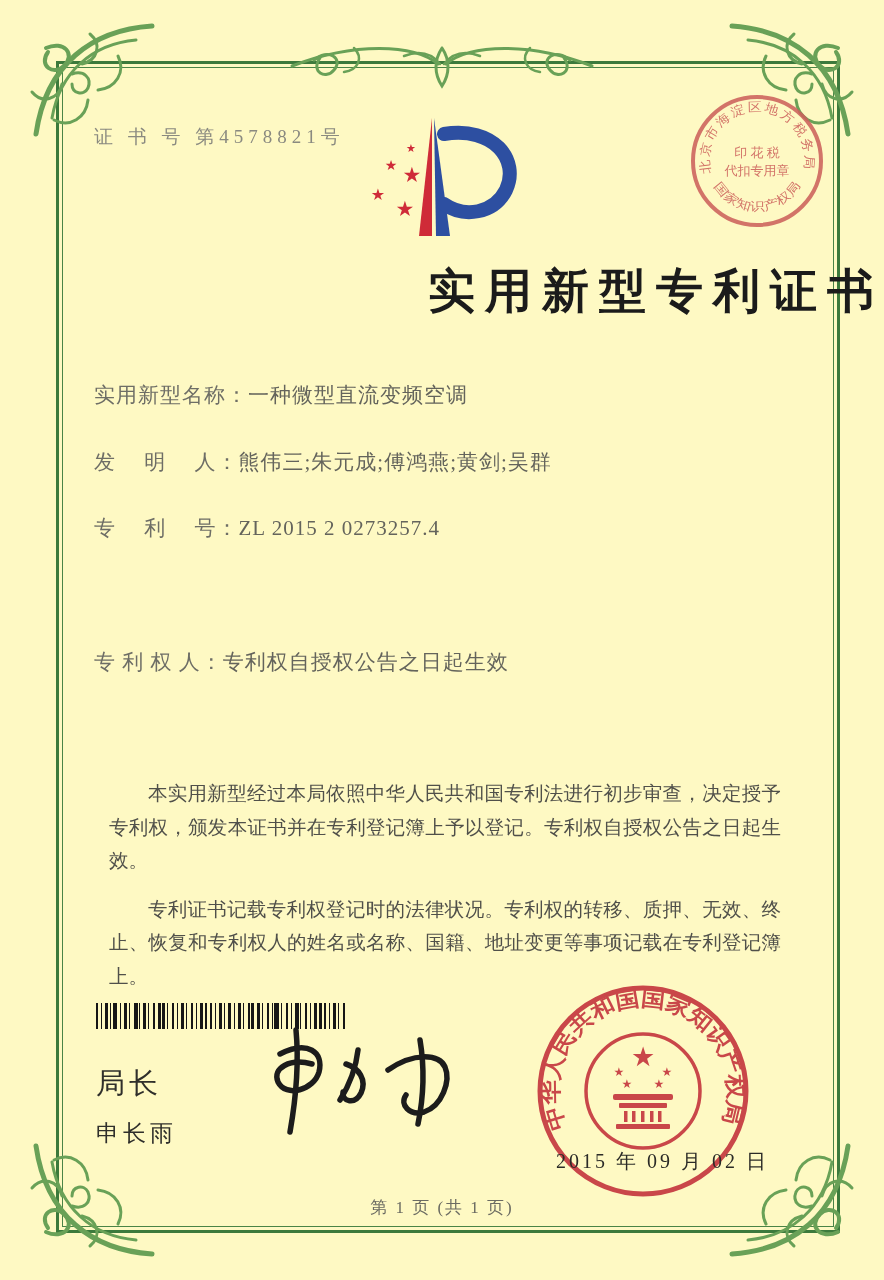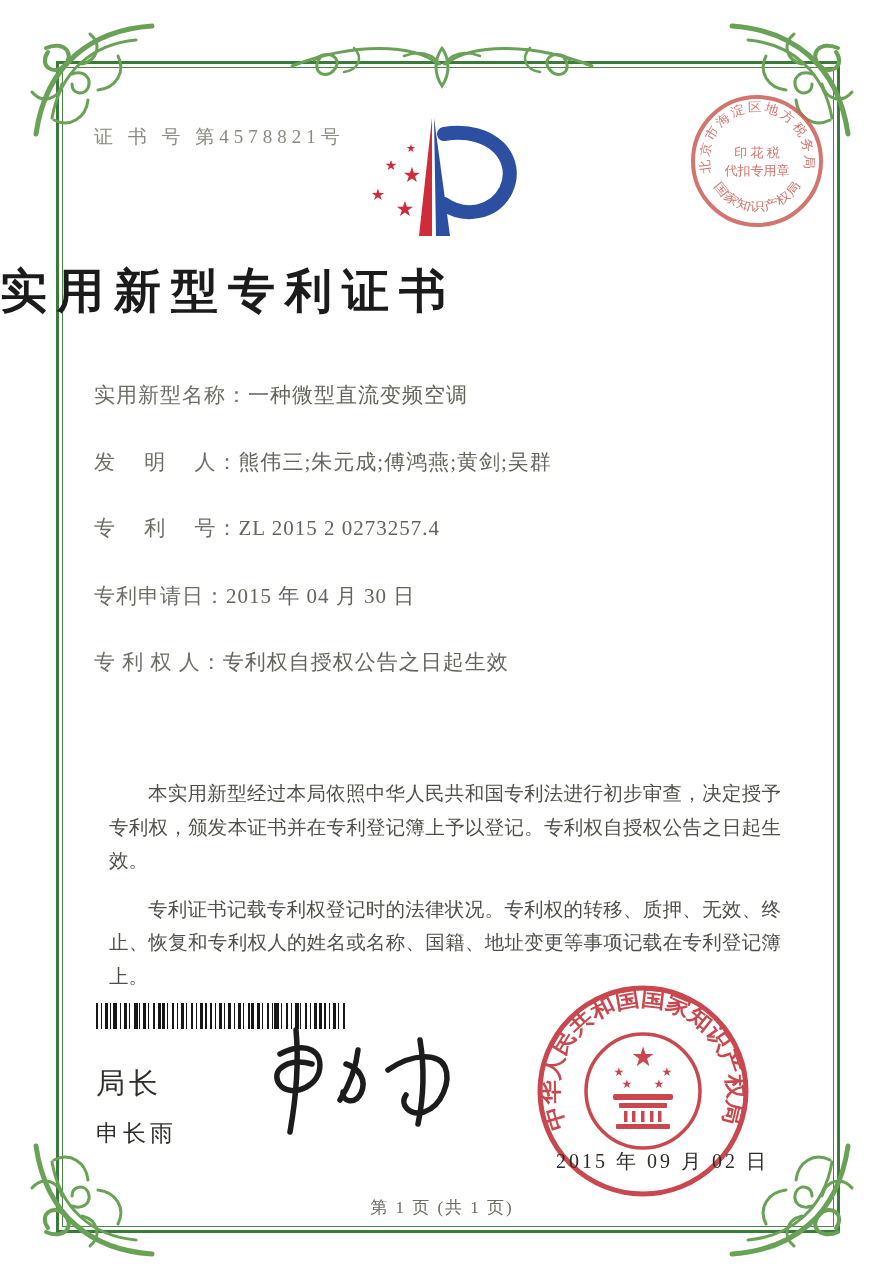--- a/index.html
+++ b/index.html
@@ -1,35 +1,35 @@
 <!DOCTYPE html>
 <html><head>
 <meta charset="utf-8">
 <style>
   html,body{margin:0;padding:0;background:#d8d6d0;}
   .page{
     position:relative;width:884px;height:1280px;margin:0 auto;
-    background:#ffffff;overflow:hidden;
+    background:#fef9c3;overflow:hidden;
     font-family:"Liberation Serif","DejaVu Serif",serif;color:#333;
   }
   
   .frame{position:absolute;left:56px;top:61px;width:784px;height:1172px;
     border:3px solid #3c7a3c;box-sizing:border-box;}
   .frame::after{content:"";position:absolute;inset:3px;border:1px solid #4a8446;}
   .corner{position:absolute;width:150px;height:150px;}
   .corner.tl{left:12px;top:14px;}
   .corner.tr{left:722px;top:14px;transform:scaleX(-1);}
   .corner.bl{left:12px;top:1116px;transform:scaleY(-1);}
   .corner.br{left:722px;top:1116px;transform:scale(-1,-1);}
   .top-ornament{position:absolute;left:284px;top:26px;width:316px;height:72px;}
   
   .cert-no{position:absolute;left:94px;top:124px;font-size:19px;letter-spacing:5px;color:#8a8a80;}
   .logo{position:absolute;left:332px;top:112px;width:225px;height:138px;}
   .tax-seal{position:absolute;left:682px;top:86px;width:150px;height:150px;opacity:.88;}
-  .title{position:absolute;left:0;right:0;top:260px;text-align:left;
+  .title{position:absolute;left:0;right:0;top:260px;text-align:right;
     font-size:47px;font-weight:700;letter-spacing:10px;color:#1b1b1b;}
   
   .field{position:absolute;left:94px;font-size:21px;color:#6e6e66;letter-spacing:1px;white-space:pre;}
   .f0{top:381px}.f1{top:448px}.f2{top:514px}.f3{top:582px}.f4{top:648px}.f5{top:714px}
   .flabel{color:#6e6e66;}
   .fvalue{color:#64645c;}
   
   .body-text{position:absolute;left:94px;width:702px;top:762px;
     font-size:19.5px;line-height:33.5px;color:#50504a;text-align:justify;}
   .body-text p{margin:15px;text-indent:2em;}
@@ -128,21 +128,20 @@
     <text x="75" y="89" font-size="13" fill="#cd625c" text-anchor="middle">代扣专用章</text>
   </svg>
 
   
   <div class="title">实用新型专利证书</div>
 
   
   <div class="field f0"><span class="flabel">实用新型名称：</span><span class="fvalue">一种微型直流变频空调</span></div>
   <div class="field f1"><span class="flabel">发　 明　 人：</span><span class="fvalue">熊伟三;朱元成;傅鸿燕;黄剑;吴群</span></div>
   <div class="field f2"><span class="flabel">专　 利　 号：</span><span class="fvalue">ZL 2015 2 0273257.4</span></div>
-  <div class="field f3"><span class="flabel">专利申请日：</span><span class="fvalue">2015 年 04 月 30 日</span></div>
   <div class="field f4"><span class="flabel">专 利 权 人：</span><span class="fvalue">专利权自授权公告之日起生效</span></div>
 
   
   <div class="body-text">
     <p>本实用新型经过本局依照中华人民共和国专利法进行初步审查，决定授予专利权，颁发本证书并在专利登记簿上予以登记。专利权自授权公告之日起生效。</p>
     <p>专利证书记载专利权登记时的法律状况。专利权的转移、质押、无效、终止、恢复和专利权人的姓名或名称、国籍、地址变更等事项记载在专利登记簿上。</p>
   </div>
 
   
   <div class="barcode"></div>

